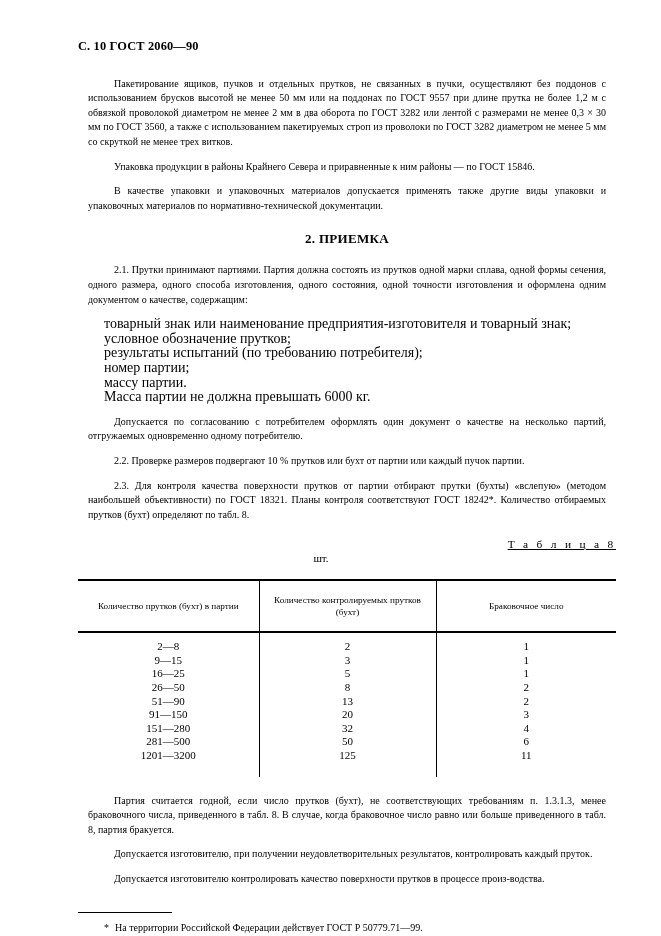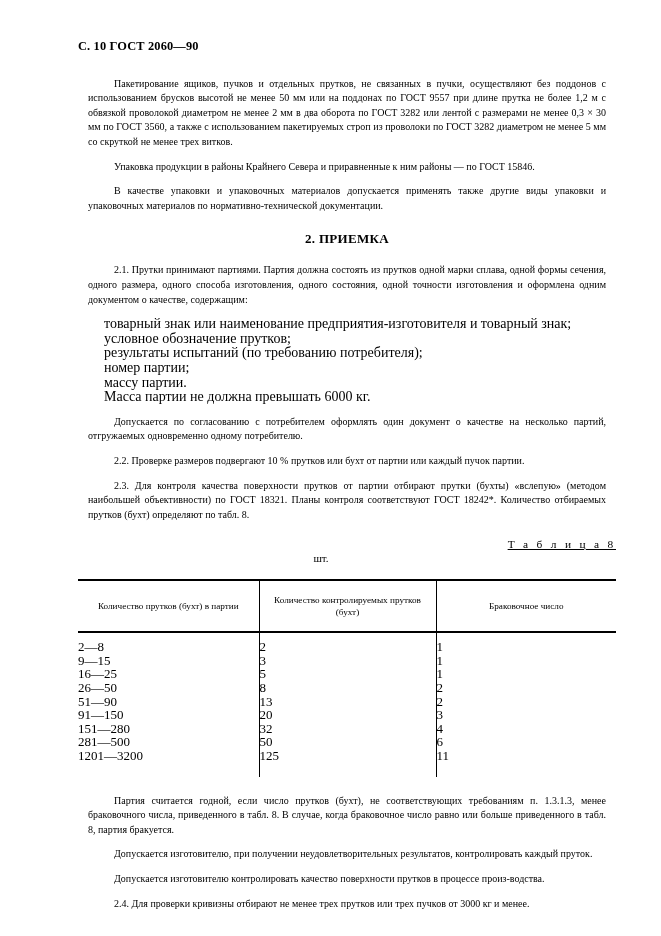--- a/index.html
+++ b/index.html
@@ -114,22 +114,23 @@
     line-height: 11.5px;
     text-align: center;
     vertical-align: middle;
     padding: 14px 8px 13px 8px;
     border-top: 2.2px solid #000;
     border-bottom: 2.2px solid #000;
   }
   table.data thead th.div-left { border-left: 1.7px solid #000; }
 
   table.data tbody td {
-    font-size: 13px;
+    font-size: 11px;
     line-height: 13.6px;
+    text-align: center;
     padding: 0;
     border: none;
   }
   table.data tbody td.div-left { border-left: 1.7px solid #000; }
   table.data tbody tr:first-child td { padding-top: 7px; }
   table.data tbody tr:last-child td { padding-bottom: 14px; }
 
   
   .footnote-zone {
     margin-top: 25px;
@@ -243,21 +244,20 @@
           </tr>
         </tbody>
       </table>
     </div>
 
     <div class="gap-md"></div>
 
     <p class="para indent">Партия считается годной, если число прутков (бухт), не соответствующих требованиям п. 1.3.1.3, менее браковочного числа, приведенного в табл. 8. В случае, когда браковочное число равно или больше приведенного в табл. 8, партия бракуется.</p>
     <p class="para indent">Допускается изготовителю, при получении неудовлетворительных результатов, контролировать каждый пруток.</p>
     <p class="para indent">Допускается изготовителю контролировать качество поверхности прутков в процессе произ-водства.</p>
-    <p class="para indent">2.4.  Для проверки кривизны отбирают не менее трех прутков или трех пучков от 3000 кг и менее.</p>
 
     <div class="footnote-zone">
       <div class="footnote-rule"></div>
       <div class="footnote-text">
         <span class="fn-marker">*</span><span>На территории Российской Федерации действует ГОСТ Р 50779.71—99.</span>
       </div>
     </div>
 
   </div>
 </div>

